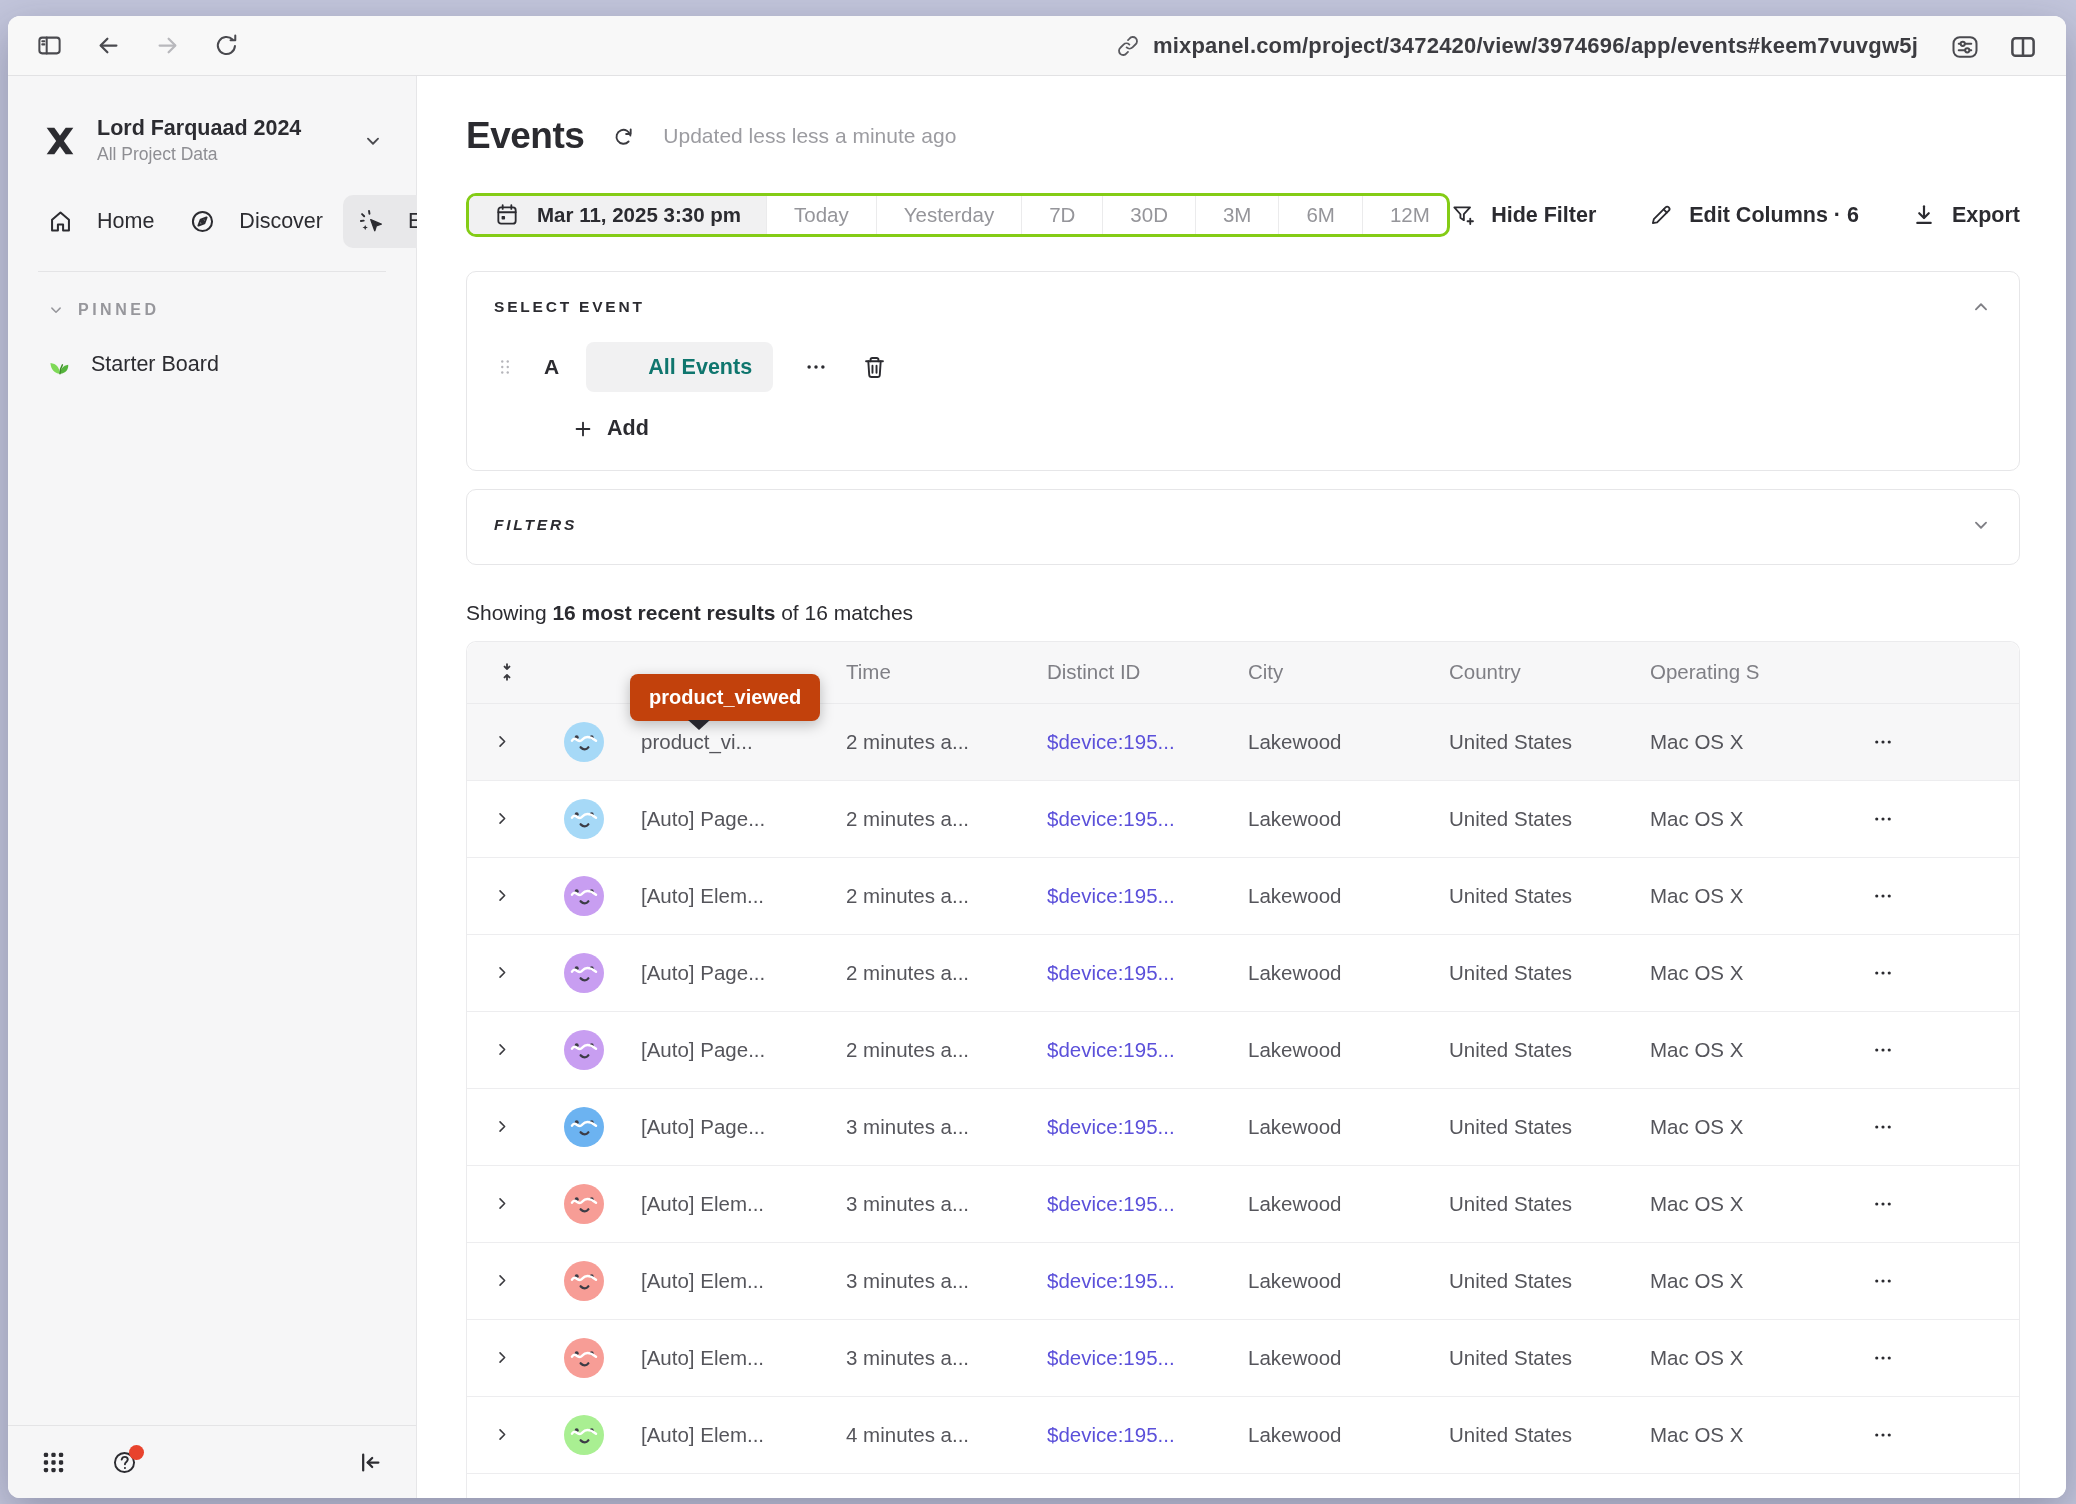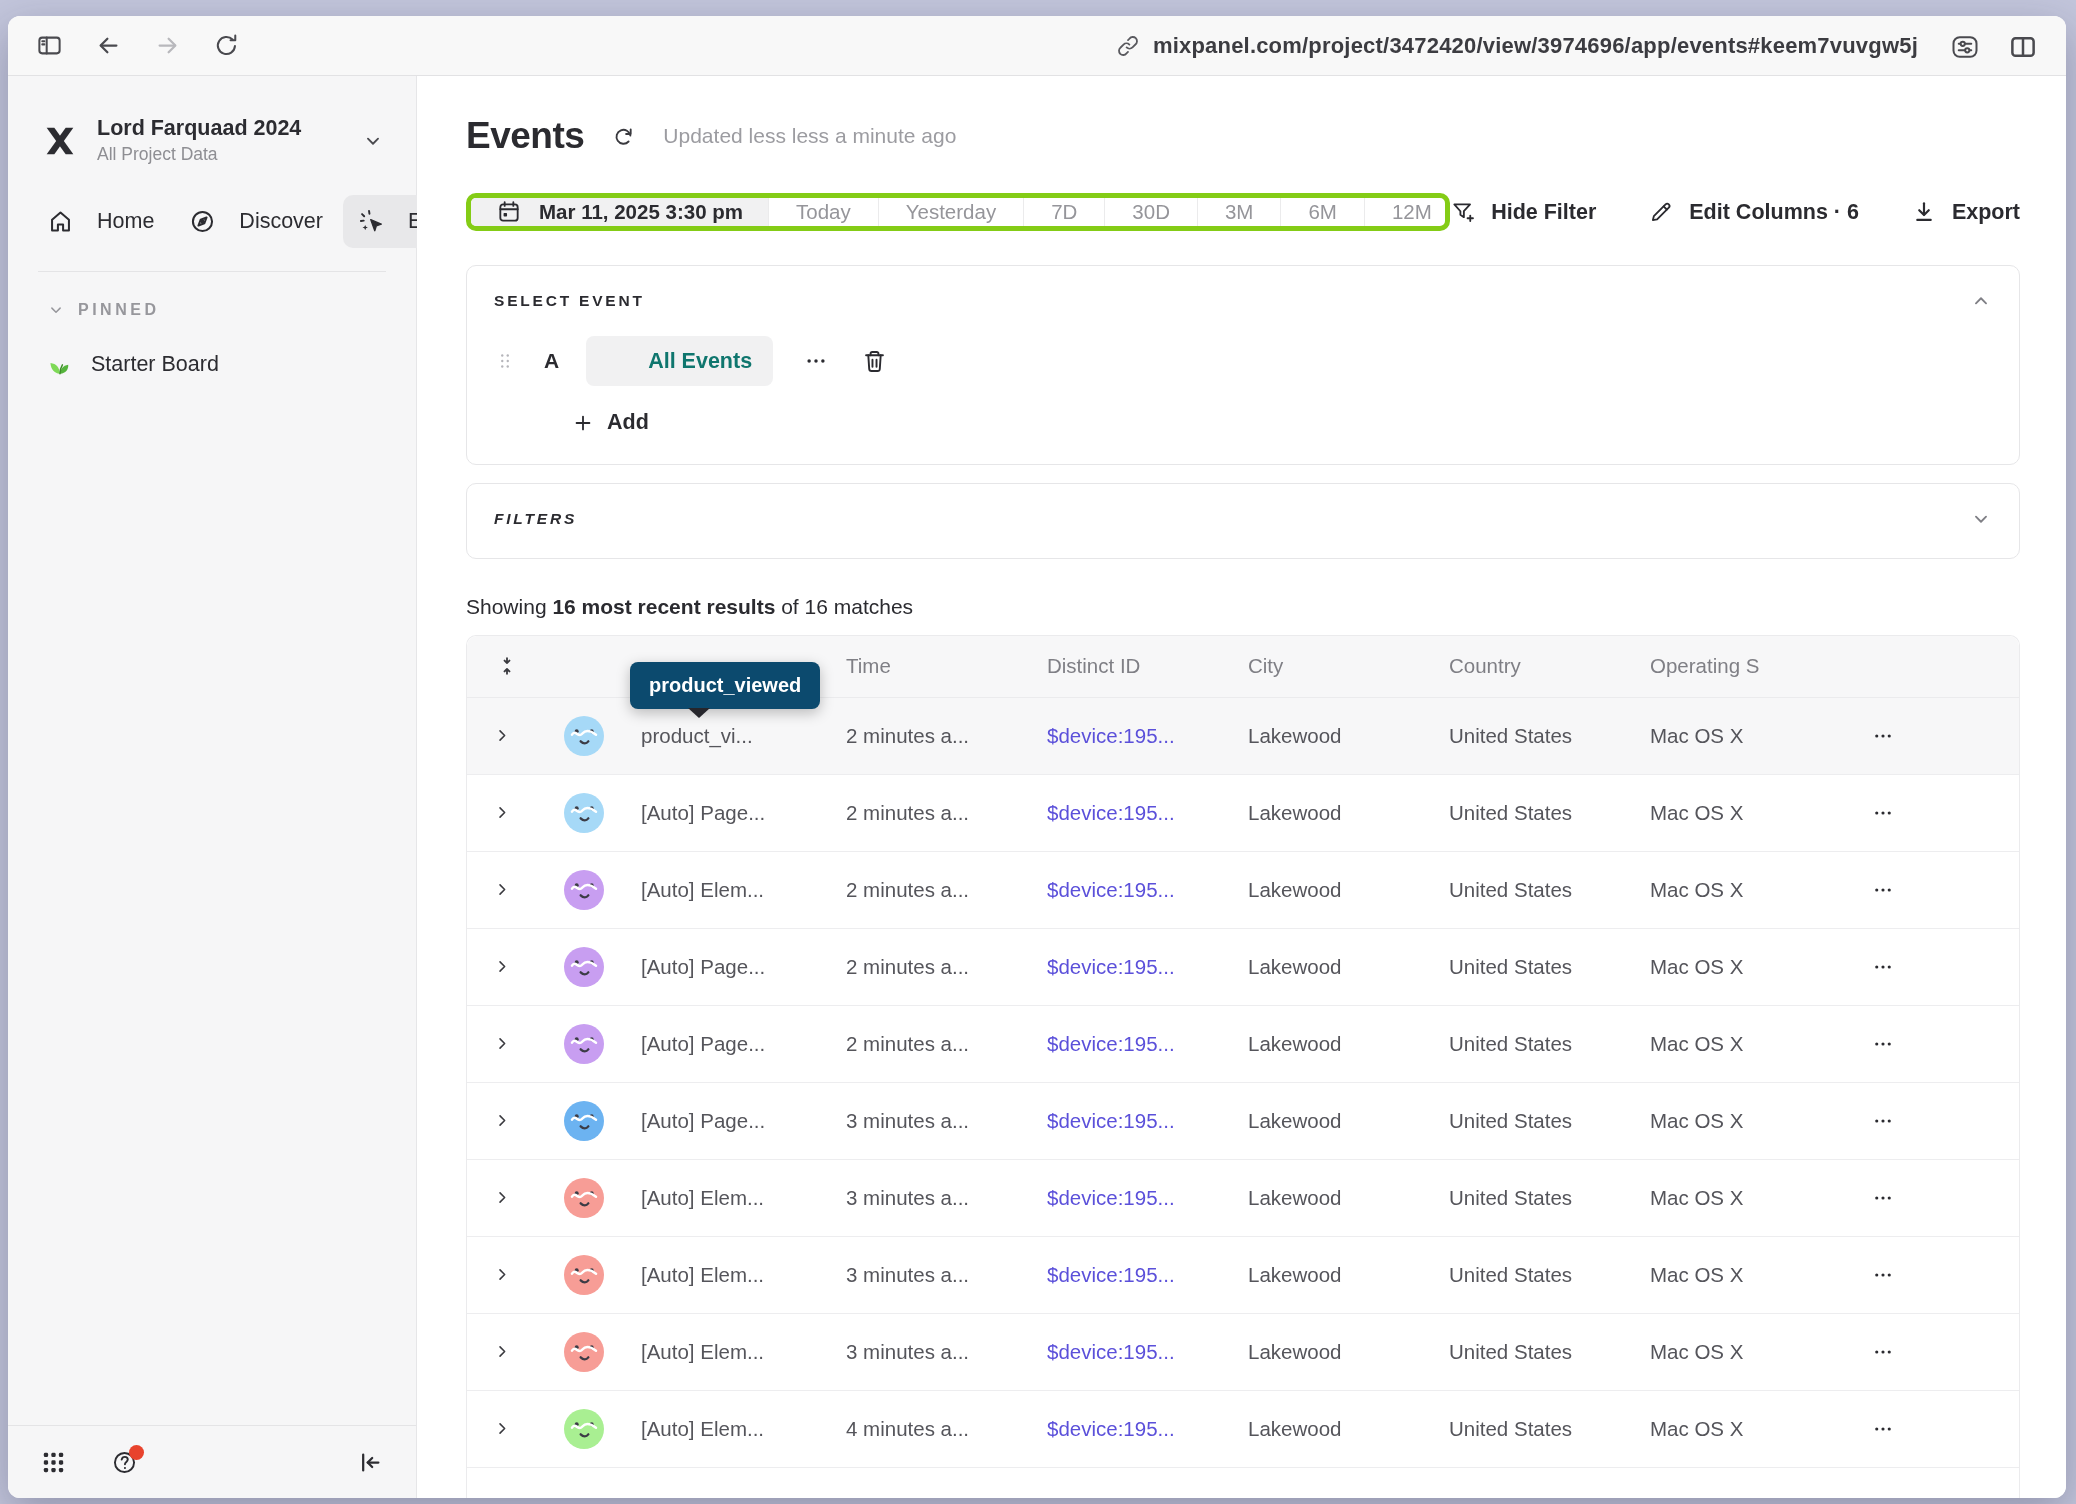--- a/index.html
+++ b/index.html
@@ -94,21 +94,21 @@
   
   .main { flex:1; background:#fff; padding:36px 46px 0 49px; position:relative; overflow:hidden; min-width:0; }
 
   .page-hdr { display:flex; align-items:center; gap:27px; height:48px; }
   .page-title { font-size:37px; font-weight:800; letter-spacing:-.5px; color:#2b2b30; }
   .refresh-btn { width:25px; height:25px; color:#3a3a3f; cursor:pointer; }
   .updated-text { font-size:21px; color:#9c9ca1; }
 
   .controls { margin-top:33px; display:flex; align-items:center; }
   .segmented {
-    display:flex; align-items:stretch; height:38px; border:5px solid #84cc16;
+    display:flex; align-items:stretch; height:44px; border:3px solid #84cc16;
     border-radius:10px; overflow:hidden; background:#fff;
   }
   .seg {
     display:flex; align-items:center; padding:0 27px; font-size:20.5px; color:#95959a;
     border-left:1px solid #ebebec; cursor:pointer; white-space:nowrap;
   }
   .seg-date {
     border-left:none; background:#f1f1f2; color:#2b2b30; font-weight:700; gap:17px; padding:0 25px;
   }
   .seg-date .icon { width:26px; height:26px; }
@@ -160,22 +160,22 @@
   .cell { display:flex; align-items:center; min-width:0; padding-left:10px; }
   .c-expand { justify-content:center; padding-left:0; color:#3a3a3f; }
   .c-expand .icon { width:17px; height:17px; }
   .c-avatar { justify-content:center; padding-left:0; }
   .c-avatar .av { width:40px; height:40px; border-radius:50%; }
   .c-id { color:#5b50da; font-weight:500; }
   .c-actions { padding-left:28px; color:#2b2b30; }
   .c-actions .icon { width:28px; height:20px; cursor:pointer; }
 
   .tooltip {
-    position:absolute; top:26px; left:163px; z-index:6;
-    background:#0c4a6e; color:#fff; height:47px; padding:0 19px;
+    position:absolute; top:32px; left:163px; z-index:6;
+    background:#c2410c; color:#fff; height:47px; padding:0 19px;
     display:flex; align-items:center; border-radius:8px;
     font-size:20px; font-weight:600; white-space:nowrap;
     box-shadow:0 4px 14px rgba(0,0,0,.25);
   }
   .tooltip::after {
     content:""; position:absolute; bottom:-9px; left:58px;
     border-left:11px solid transparent; border-right:11px solid transparent;
     border-top:10px solid #26262c;
   }
 </style>

